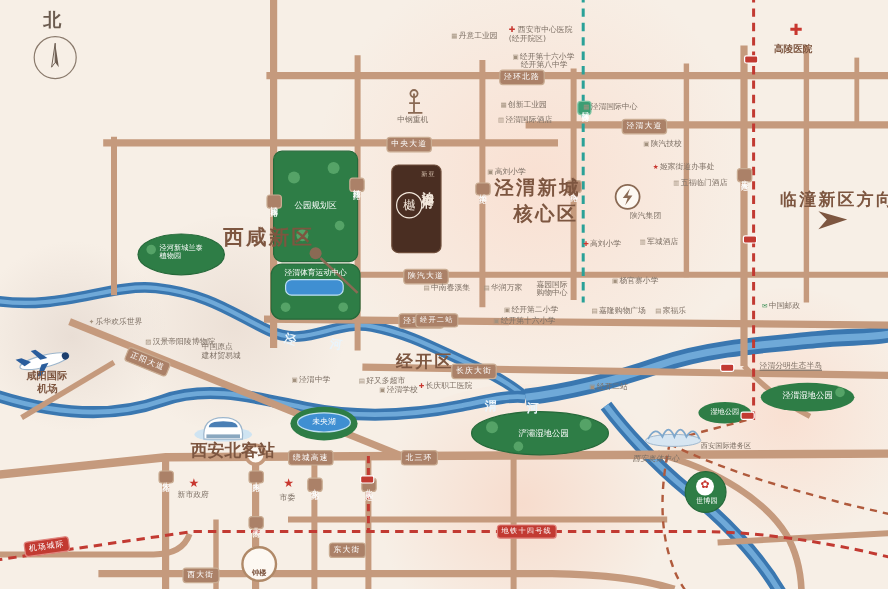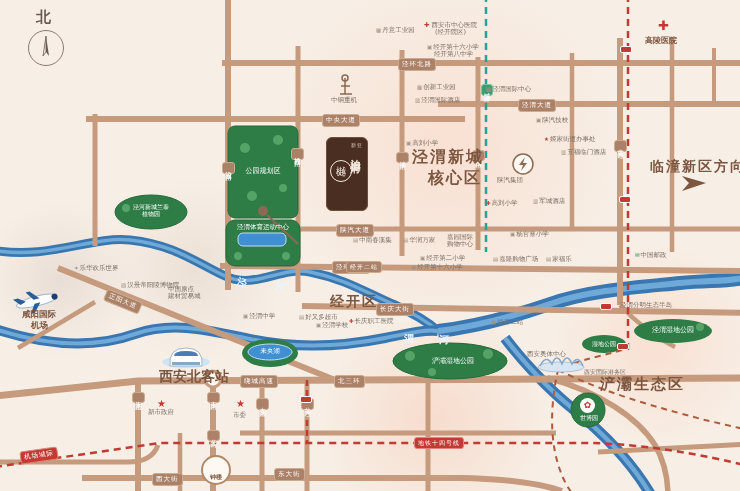--- a/index.html
+++ b/index.html
@@ -21,21 +21,21 @@
   .rb.redb{background:#c23a32;border-color:#e0857e;}
   .rb.teal{background:#3c9e74;border-color:#7fc4a3;}
   
   .st{position:absolute;width:12px;height:7px;background:#c23a32;border:1px solid #fff;
       border-radius:2px;z-index:26;}
   
   .area{position:absolute;color:#7d5640;font-weight:bold;z-index:35;white-space:nowrap;
         letter-spacing:2px;}
   
   .pk{position:absolute;color:#fff;font-size:7px;line-height:1.2;z-index:22;white-space:nowrap;
-      text-align:center;transform:translateX(-50%);}
+      text-align:left;transform:translateX(-50%);}
   .riv{position:absolute;color:#eaf4fb;font-weight:bold;font-size:10px;z-index:21;}
   
   #logo{position:absolute;left:326px;top:137px;width:42px;height:74px;background:#4a2e22;
         border-radius:6px;border:1px solid #6e4d3a;z-index:40;}
   #logo .seal{position:absolute;left:3px;top:22px;width:22px;height:22px;border:1.5px solid #f3e8dc;
         border-radius:50%;color:#f3e8dc;font-size:10px;line-height:22px;text-align:center;}
   #logo .vname{position:absolute;right:5px;top:13px;writing-mode:vertical-rl;color:#f3e8dc;
         font-size:10px;letter-spacing:2px;font-weight:bold;}
   #logo .brand{position:absolute;right:4px;top:4px;color:#d8c3b0;font-size:5px;letter-spacing:1px;}
   
@@ -193,56 +193,56 @@
 
   <div id="compass"></div>
   <div id="north">北</div>
 
   <div id="logo">
     <div class="seal">樾</div>
     <div class="brand">新亚</div>
     <div class="vname">泊樾府</div>
   </div>
 
+  <div class="area" style="left:186px;top:186px;font-size:17px;">西咸新区</div>
   <div class="area" style="left:412px;top:147px;font-size:16px;">泾渭新城</div>
   <div class="area" style="left:428px;top:168px;font-size:16px;">核心区</div>
   <div class="area" style="left:330px;top:293px;font-size:14px;">经开区</div>
-  <div class="area" style="left:600px;top:375px;font-size:15px;">浐灞生态区</div>
   <div class="area" style="left:650px;top:158px;font-size:14px;">临潼新区方向</div>
-  <div class="poi" style="left:620px;top:302px;font-size:6.5px;"><span>泾渭分明生态半岛</span></div>
+  <div class="poi" style="left:633px;top:302px;font-size:6.5px;text-decoration:underline;"><span>泾渭分明生态半岛</span></div>
   <div class="poi" style="left:584px;top:369px;font-size:6px;"><span>西安国际港务区</span></div>
 
   <div class="riv" style="left:237px;top:276px;transform:rotate(18deg);"><span>泾</span></div>
   <div class="riv" style="left:275px;top:280px;transform:rotate(8deg);"><span>河</span></div>
   <div class="riv" style="left:404px;top:332px;"><span>渭</span></div>
   <div class="riv" style="left:439px;top:333px;"><span>河</span></div>
 
   <div class="pk" style="left:263px;top:167px;">公园规划区</div>
   <div class="pk" style="left:263px;top:224px;font-size:6.5px;">泾渭体育运动中心</div>
   <div class="pk" style="left:151px;top:203px;font-size:6px;">
     <div>泾河新城兰泰</div>
       <div>植物园</div>
   </div>
   <div class="pk" style="left:270px;top:348px;font-size:6.5px;">未央湖</div>
   <div class="pk" style="left:453px;top:357px;">浐灞湿地公园</div>
   <div class="pk" style="left:604px;top:340px;font-size:6px;">湿地公园</div>
   <div class="pk" style="left:673px;top:326px;">泾渭湿地公园</div>
   <div class="expo-c">✿</div>
   <div class="pk" style="left:589px;top:414px;font-size:6px;">世博园</div>
 
-  <div class="rb" style="left:398px;top:58px;">泾环北路</div>
+  <div class="rb" style="left:416px;top:58px;">泾环北路</div>
   <div class="rb" style="left:518px;top:99px;">泾渭大道</div>
   <div class="rb" style="left:322px;top:114px;">中央大道</div>
   <div class="rb" style="left:336px;top:224px;">陕汽大道</div>
   <div class="rb" style="left:332px;top:261px;">泾环南路</div>
   <div class="rb" style="left:376px;top:303px;">长庆大街</div>
   <div class="rb" style="left:240px;top:375px;">绕城高速</div>
   <div class="rb" style="left:334px;top:375px;">北三环</div>
   <div class="rb" style="left:152px;top:473px;">西大街</div>
-  <div class="rb" style="left:274px;top:452px;margin-top:16px;">东大街</div>
+  <div class="rb" style="left:274px;top:452px;">东大街</div>
   <div class="rb vert" style="left:207px;top:430px;">北大街</div>
   <div class="rb vert" style="left:207px;top:392px;">未央路</div>
   <div class="rb vert" style="left:132px;top:392px;">朱宏路</div>
   <div class="rb vert" style="left:256px;top:398px;">太华北路</div>
   <div class="rb vert" style="left:301px;top:398px;">北辰大道</div>
   <div class="rb vert" style="left:222px;top:162px;">泾园南路</div>
   <div class="rb vert" style="left:291px;top:148px;">泾环西路</div>
   <div class="rb vert" style="left:396px;top:152px;">博学路</div>
   <div class="rb vert" style="left:472px;top:150px;">泾渭路</div>
   <div class="rb vert" style="left:614px;top:140px;">鹿苑大道</div>
@@ -253,21 +253,21 @@
   <div class="rb redb" style="left:414px;top:437px;font-size:6px;">地铁十四号线</div>
   <div class="rb" style="left:346px;top:261px;font-size:6px;">经开二站</div>
   <div class="st" style="left:620px;top:46px;"></div>
   <div class="st" style="left:619px;top:196px;"></div>
   <div class="st" style="left:600px;top:303px;"></div>
   <div class="st" style="left:617px;top:343px;"></div>
   <div class="st" style="left:300px;top:396px;"></div>
 
   <div class="poi bold" style="left:645px;top:36px;font-size:8px;"><span>高陵医院</span></div>
   <div class="poi red" style="left:658px;top:19px;font-size:13px;color:#c8372f;"><span>✚</span></div>
-  <div class="poi" style="left:424px;top:22px;text-align:center;">
+  <div class="poi" style="left:424px;top:22px;">
     <span class="red">✚</span> <span>西安市中心医院</span><br><span>(经开院区)</span>
   </div>
   <div class="poi" style="left:486px;top:200px;"><span class="red ic">✚</span><span>高刘小学</span></div>
   <div class="poi" style="left:349px;top:318px;"><span class="red ic">✚</span><span>长庆职工医院</span></div>
 
   <div class="poi" style="left:427px;top:44px;"><span class="ic">▣</span><span>经开第十六小学</span><br><span style="margin-left:7px;">经开第八中学</span></div>
   <div class="poi" style="left:406px;top:140px;"><span class="ic">▣</span><span>高刘小学</span></div>
   <div class="poi" style="left:536px;top:117px;"><span class="ic">▣</span><span>陕汽技校</span></div>
   <div class="poi" style="left:510px;top:231px;"><span class="ic">▣</span><span>杨官寨小学</span></div>
   <div class="poi" style="left:420px;top:255px;"><span class="ic">▣</span><span>经开第二小学</span></div>
@@ -276,39 +276,39 @@
   <div class="poi" style="left:316px;top:322px;"><span class="ic">▣</span><span>泾渭学校</span></div>
   <div class="poi" style="left:491px;top:319px;"><span class="ic">▣</span><span>经开二站</span></div>
 
   <div class="poi" style="left:376px;top:27px;"><span class="ic">▦</span><span>丹意工业园</span></div>
   <div class="poi" style="left:417px;top:84px;"><span class="ic">▦</span><span>创新工业园</span></div>
   <div class="poi" style="left:415px;top:97px;"><span class="ic">▥</span><span>泾渭国际酒店</span></div>
   <div class="poi" style="left:486px;top:86px;"><span class="ic">▦</span><span>泾渭国际中心</span></div>
   <div class="poi" style="left:331px;top:97px;"><span>中钢重机</span></div>
   <div class="poi" style="left:544px;top:136px;"><span class="red ic">★</span><span>姬家街道办事处</span></div>
   <div class="poi" style="left:561px;top:149px;"><span class="ic">▥</span><span>五福临门酒店</span></div>
-  <div class="poi" style="left:497px;top:177px;"><span>陕汽集团</span></div>
+  <div class="poi" style="left:525px;top:177px;"><span>陕汽集团</span></div>
   <div class="poi" style="left:533px;top:198px;"><span class="ic">▥</span><span>军城酒店</span></div>
 
   <div class="poi" style="left:353px;top:237px;"><span class="ic">▤</span><span>中南春溪集</span></div>
   <div class="poi" style="left:403px;top:237px;"><span class="ic">▤</span><span>华润万家</span></div>
   <div class="poi" style="left:447px;top:234px;text-align:center;"><span>嘉园国际</span><br><span>购物中心</span></div>
   <div class="poi" style="left:299px;top:314px;"><span class="ic">▤</span><span>好又多超市</span></div>
   <div class="poi" style="left:493px;top:256px;"><span class="ic">▤</span><span>嘉隆购物广场</span></div>
   <div class="poi" style="left:546px;top:256px;"><span class="ic">▤</span><span>家福乐</span></div>
   <div class="poi" style="left:635px;top:252px;"><span class="ic" style="color:#2f8a4d;">✉</span><span>中国邮政</span></div>
 
   <div class="poi" style="left:74px;top:265px;"><span class="ic">✦</span><span>乐华欢乐世界</span></div>
   <div class="poi" style="left:121px;top:282px;"><span class="ic">▨</span><span>汉景帝阳陵博物院</span></div>
   <div class="poi" style="left:168px;top:286px;"><span>中国原点</span><br><span>建材贸易城</span></div>
   <div class="poi bold" style="left:22px;top:309px;font-size:8.5px;line-height:1.3;"><span>咸阳国际</span><br><span style="margin-left:9px;">机场</span></div>
   <div class="poi bold" style="left:159px;top:368px;font-size:14px;"><span>西安北客站</span></div>
   <div class="poi" style="left:148px;top:409px;"><span>新市政府</span></div>
   <div class="poi red" style="left:157px;top:398px;font-size:10px;color:#c8372f;"><span>★</span></div>
   <div class="poi" style="left:233px;top:412px;"><span>市委</span></div>
   <div class="poi red" style="left:236px;top:398px;font-size:10px;color:#c8372f;"><span>★</span></div>
-  <div class="poi" style="left:527px;top:351px;"><span>西安奥体中心</span></div>
+  <div class="poi" style="left:527px;top:379px;font-style:italic;"><span>西安奥体中心</span></div>
 
   <div id="bell">
     <div class="lbl">钟楼</div>
   </div>
 
 </div>
 
 </body></html>

